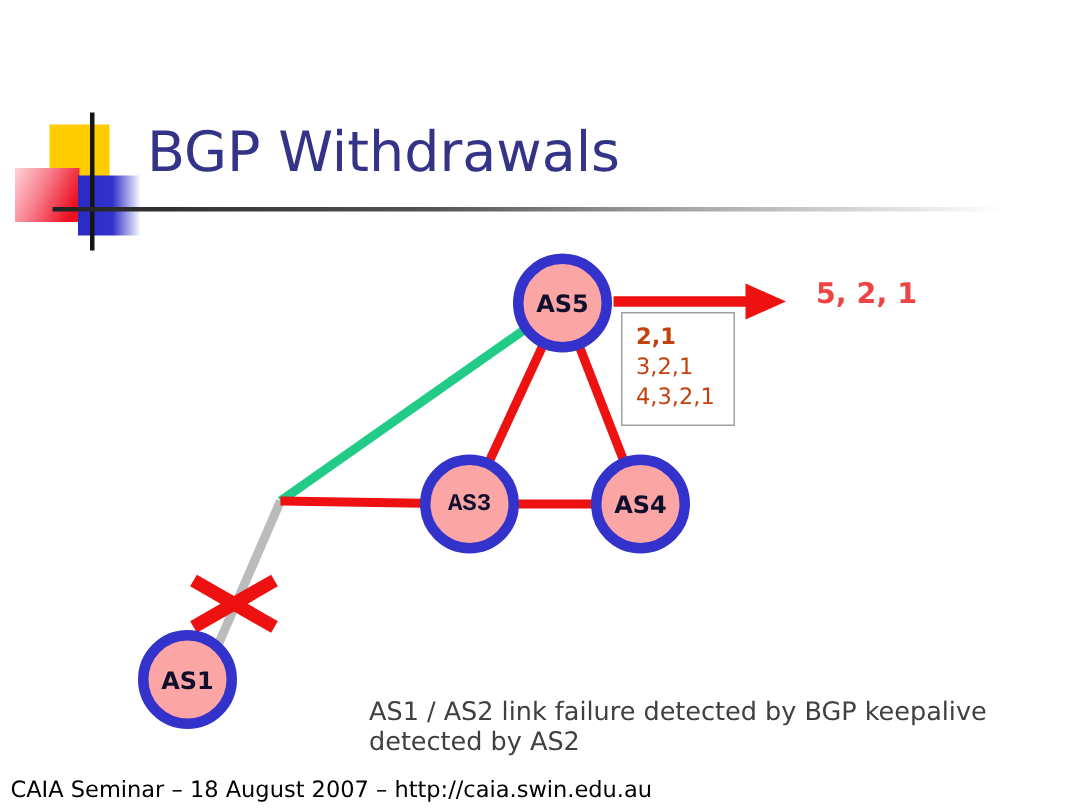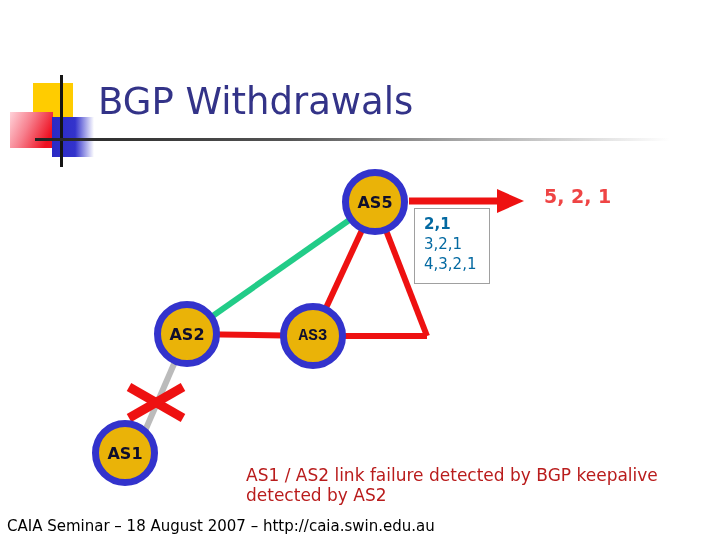--- a/index.html
+++ b/index.html
@@ -15,36 +15,36 @@
   .deco-blue{left:52px;top:117px;width:42px;height:40px;
     background:linear-gradient(to right,#2a2ac4 0%,#3333cc 55%,#ffffff 100%);}
   .deco-vline{left:60px;top:75px;width:3px;height:92px;background:#151515;}
   .deco-hline{left:35px;top:138px;width:635px;height:3px;
     background:linear-gradient(to right,#222 0%,#555 40%,#aaa 68%,#fff 100%);}
   .page-title{left:98px;top:80px;font-size:37px;color:#333388;letter-spacing:0px;white-space:nowrap;}
   
   svg.links{left:0;top:0;width:720px;height:540px;}
   .node{
     width:52px;height:52px;border:7px solid #3333cc;border-radius:50%;
-    background:#eab308;display:flex;align-items:center;justify-content:center;
+    background:#fca5a5;display:flex;align-items:center;justify-content:center;
     font-weight:bold;font-size:16px;color:#0f0f2d;
   }
   .node-as5{left:342px;top:169px;}
   .node-as2{left:154px;top:301px;}
   .node-as3{left:280px;top:303px;font-family:Liberation Mono, monospace;}
   .node-as4{left:394px;top:303px;}
   .node-as1{left:92px;top:420px;text-align:right;}
   .route-box{
     left:414px;top:208px;width:65px;height:69px;border:1px solid #a0a0a0;
-    background:#ffffff;font-size:15px;line-height:20px;color:#0369a1;
+    background:#ffffff;font-size:15px;line-height:20px;color:#c2410c;
     padding:5px 0 0 9px;
   }
   .route-line-bold{font-weight:bold;}
   .withdrawal-label{left:544px;top:185px;font-size:19px;font-weight:bold;color:#ef4444;white-space:nowrap;}
-  .annotation{left:246px;top:465px;width:420px;font-size:17px;line-height:20px;color:#b91c1c;}
+  .annotation{left:246px;top:465px;width:420px;font-size:17px;line-height:20px;color:#404040;}
   .slide-footer{left:7px;top:517px;font-size:15px;color:#000;white-space:nowrap;}
 </style>
 </head>
 <body>
 
 <div class="slide">
 
   <div class="abs deco-yellow"></div>
   <div class="abs deco-red"></div>
   <div class="abs deco-blue"></div>
@@ -66,25 +66,25 @@
     </g>
     <g>
       <line x1="129" y1="387" x2="183" y2="418" stroke="#ee1111" stroke-width="9"></line>
       <line x1="129" y1="418" x2="183" y2="387" stroke="#ee1111" stroke-width="9"></line>
     </g>
   </svg>
 
   <div class="abs node node-as5">
     <span>AS5</span>
   </div>
-  <div class="abs node node-as2">
-    <span>AS2</span>
-  </div>
   <div class="abs node node-as3">
     <span>AS3</span>
+  </div>
+  <div class="abs node node-as4">
+    <span>AS4</span>
   </div>
   <div class="abs node node-as1">
     <span>AS1</span>
   </div>
 
   <div class="abs route-box">
     <div class="route-line-bold">2,1</div>
     <div>3,2,1</div>
     <div>4,3,2,1</div>
   </div>

